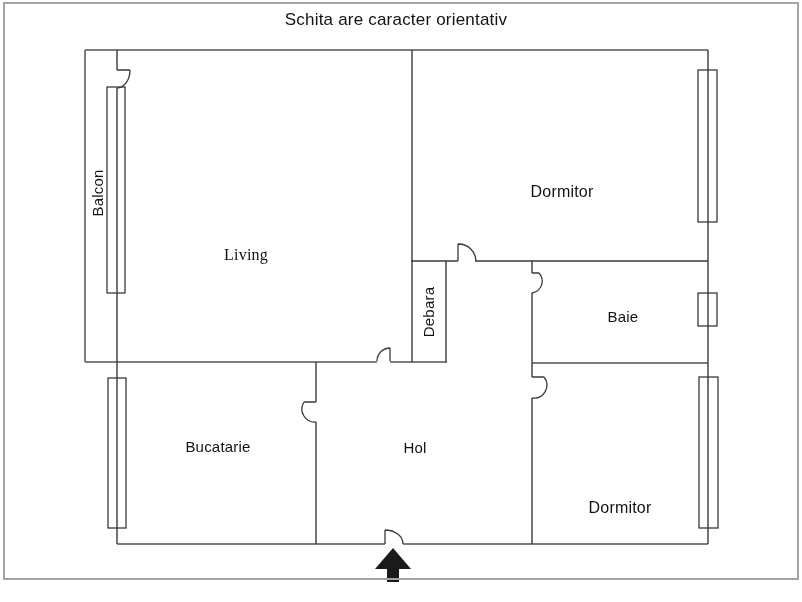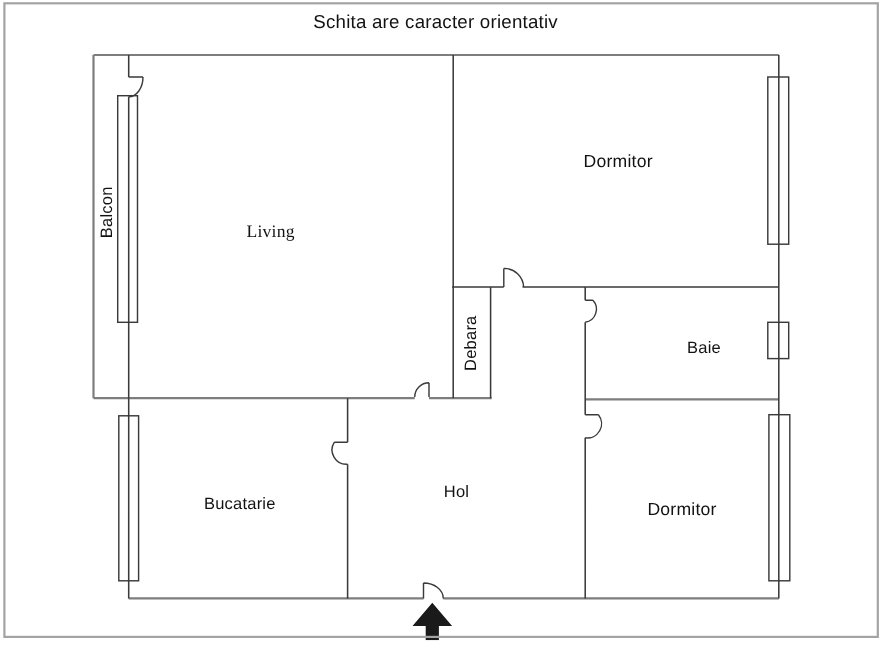--- a/index.html
+++ b/index.html
@@ -18,21 +18,21 @@
   #plan-svg{position:absolute;left:0;top:0;}
   .label{
     position:absolute;
     color:#121212;
     white-space:nowrap;
     transform:translate(-50%,-50%);
     letter-spacing:0.2px;
   }
   .label.rot{transform:translate(-50%,-50%) rotate(-90deg);}
   .title{font-size:17px;}
-  .fs16{font-size:16px;}
+  .fs16{font-size:16px;margin-top:44px;}
   .fs15{font-size:15px;}
 </style>
 </head>
 <body>
 
 <div id="stage">
 
   <svg id="plan-svg" width="802" height="602" viewBox="0 0 802 602">
 
     <g fill="none" stroke="#7d7d7d" stroke-width="2">
@@ -78,22 +78,22 @@
   <div class="label title" style="left:396px;top:20px;">Schita are caracter orientativ</div>
 
   <div class="label rot fs15" style="left:97px;top:193px;">Balcon</div>
 
   <div class="label fs16" style="left:246px;top:211px;font-family:Liberation Serif, serif;">Living</div>
 
   <div class="label fs16" style="left:562px;top:148px;">Dormitor</div>
 
   <div class="label rot fs15" style="left:428px;top:312px;">Debara</div>
 
-  <div class="label fs15" style="left:640px;top:316px;">Baie</div>
+  <div class="label fs15" style="left:623px;top:316px;">Baie</div>
 
   <div class="label fs15" style="left:415px;top:447px;">Hol</div>
 
-  <div class="label fs15" style="left:218px;top:458px;">Bucatarie</div>
+  <div class="label fs15" style="left:218px;top:446px;">Bucatarie</div>
 
   <div class="label fs16" style="left:620px;top:464px;">Dormitor</div>
 
   <div id="frame"></div>
 </div>
 
 </body></html>

